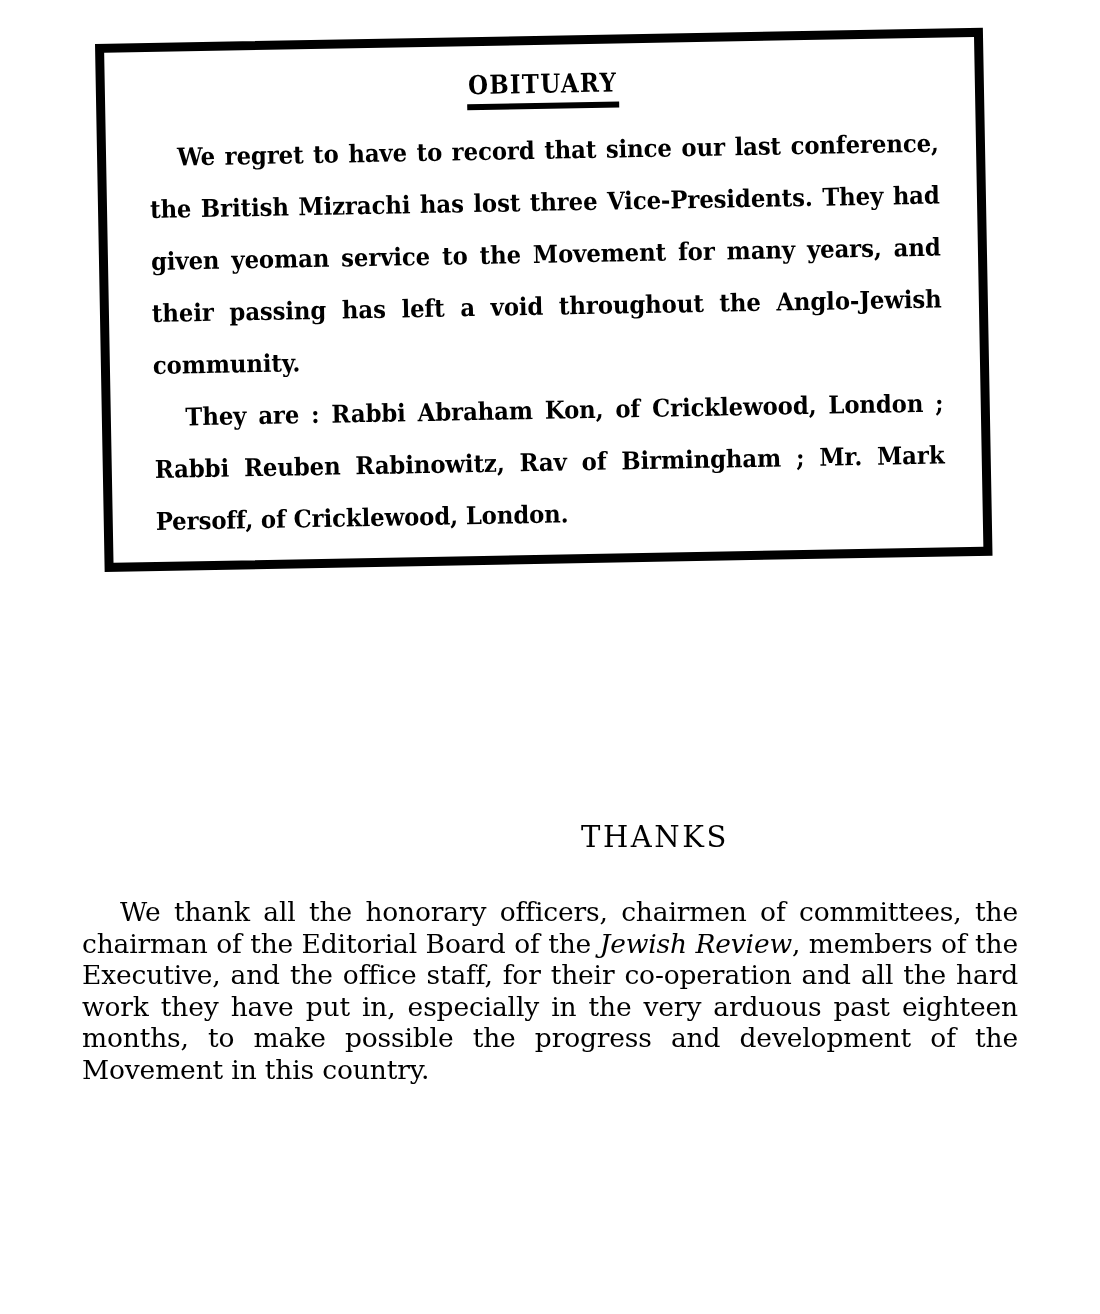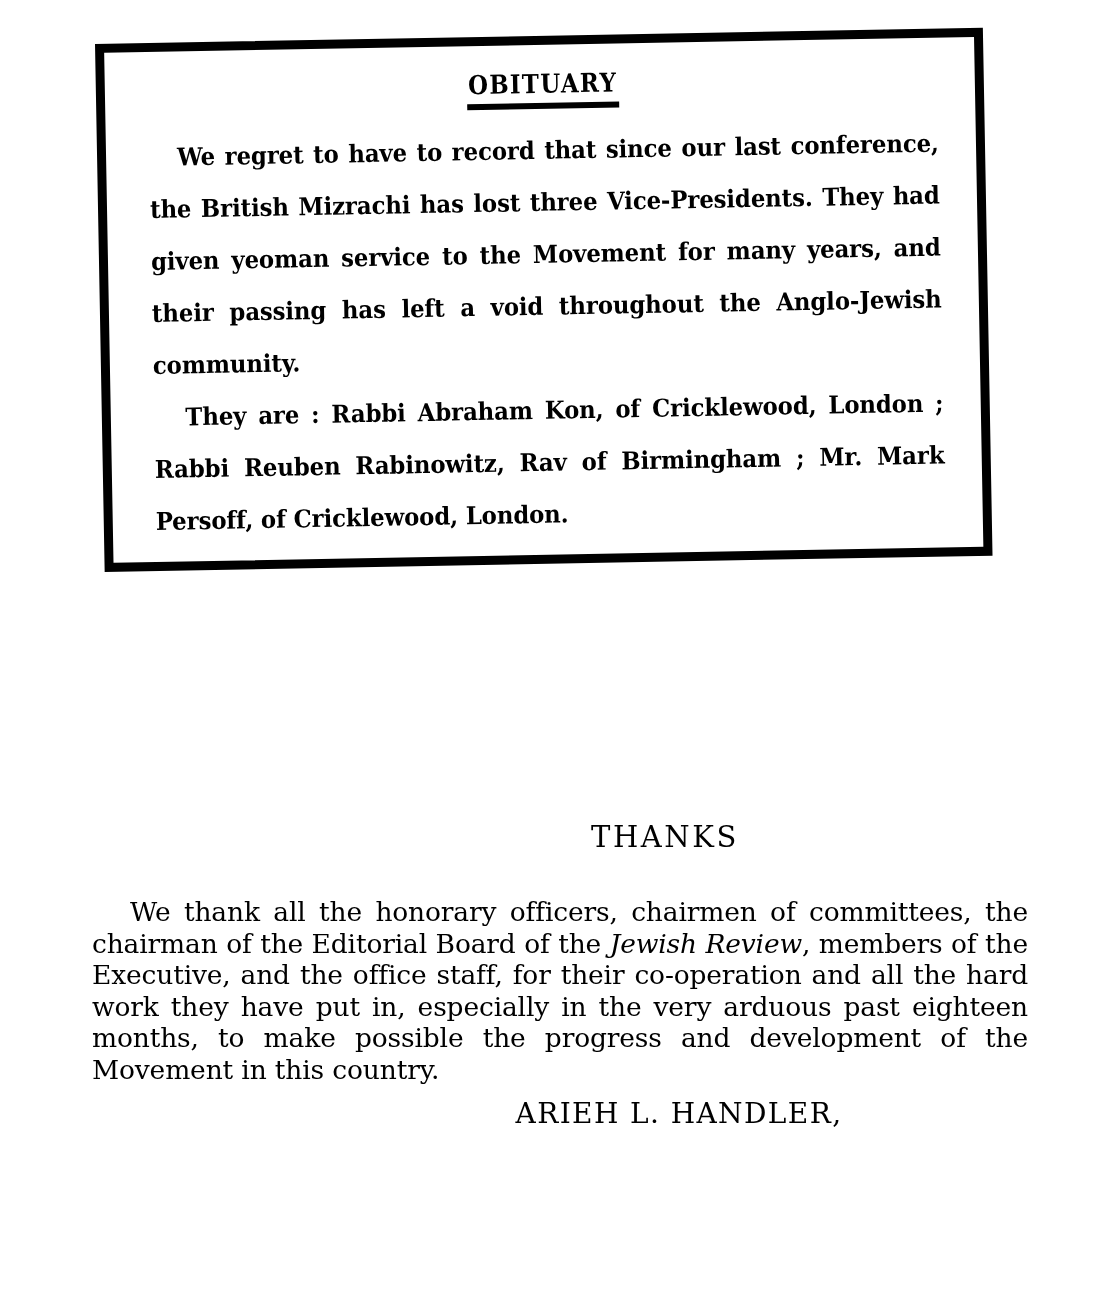--- a/index.html
+++ b/index.html
@@ -91,21 +91,21 @@
   }
 
   .obituary-body p.second {
     text-indent: 34px;
   }
 
   
 
   .thanks-section {
     position: absolute;
-    left: 92px;
+    left: 82px;
     top: 820px;
     width: 936px;
   }
 
   .thanks-heading {
     text-align: center;
     font-family: "DejaVu Serif", serif;
     font-weight: normal;
     font-size: 29px;
     letter-spacing: 2.6px;
@@ -181,19 +181,18 @@
   </div>
 
   <div class="thanks-section">
     <div class="thanks-heading">THANKS</div>
     <p class="thanks-body"><span>We thank all the honorary officers, chairmen of committees, the chairman of the Editorial Board of the </span><em>Jewish Review</em><span>, members of the Executive, and the office staff, for their co-operation and all the hard work they have put in, especially in the very arduous past eighteen months, to make possible the progress and development of the Movement in this country.</span></p>
   </div>
 
   <div class="signatures">
 
     <div class="signature">
-      <div class="signature-name">ARIEH L. HANDLER,</div>
     </div>
 
 
   </div>
 
 </div>
 
 </body></html>

